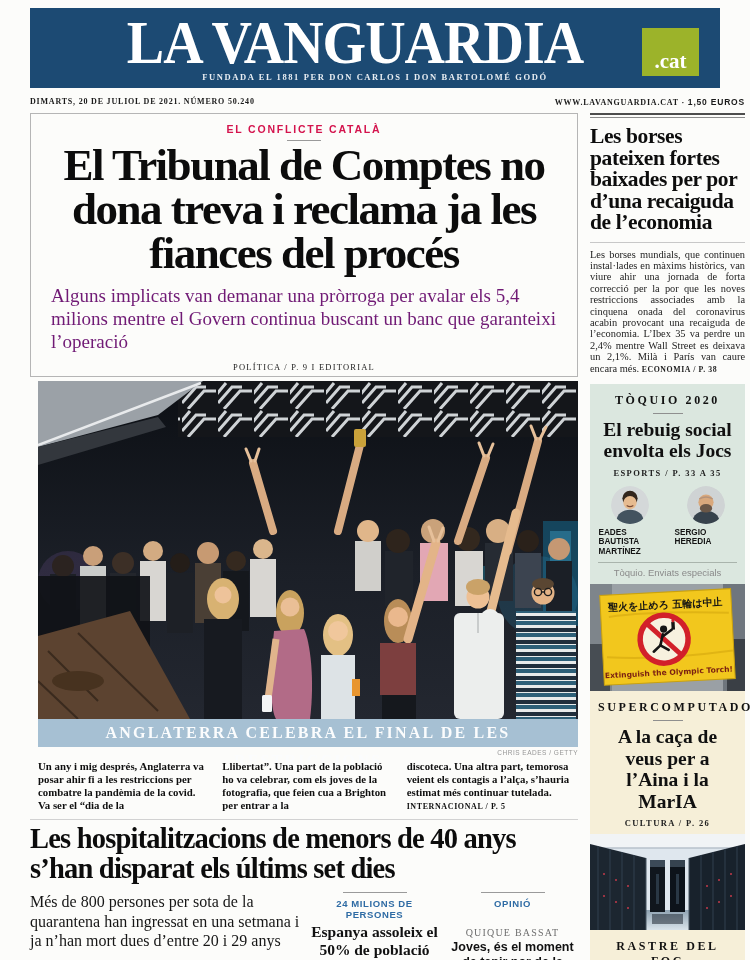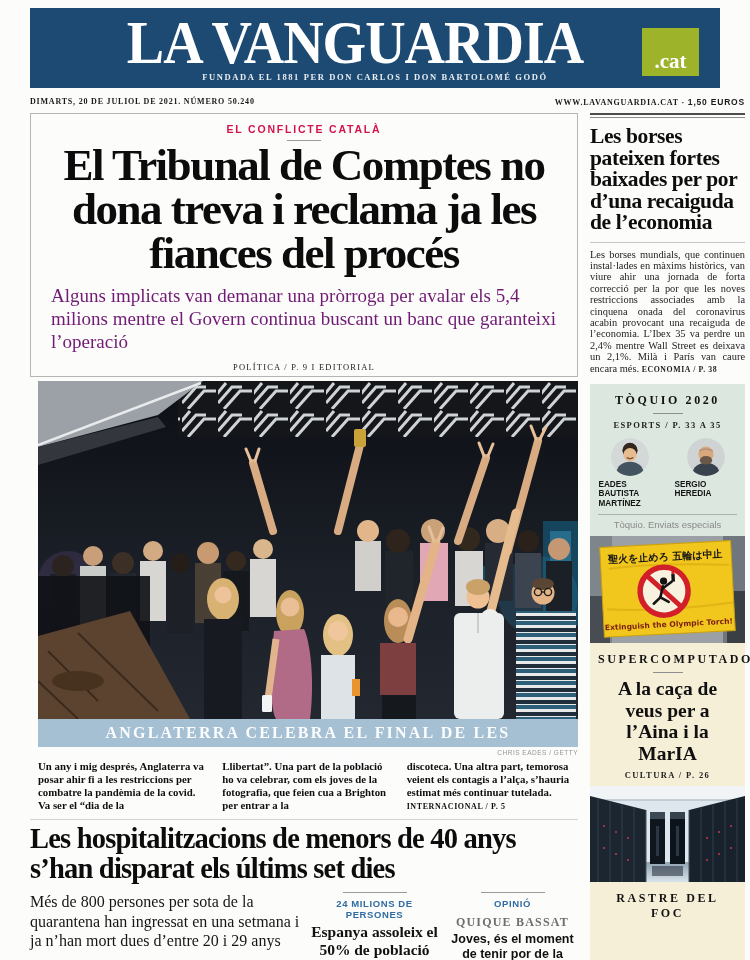--- a/index.html
+++ b/index.html
@@ -78,21 +78,21 @@
   }
   .bottom-row { display:flex; margin-top:8px; }
   .hosp-deck { width:272px; font-size:16px; line-height:19.5px; color:#161616; }
   .brief { width:131px; margin-left:7px; text-align:center; }
   .brief-toprule { width:64px; border-top:1px solid #9a9a9a; margin:0 auto 5px; }
   .kicker-blue {
     color:#2e6ba4; font-family:"Liberation Sans",sans-serif; font-weight:bold;
     font-size:9.5px; letter-spacing:.6px;
   }
   .brief-headline { font-weight:bold; font-size:15.5px; line-height:18px; margin-top:3px; color:#111; }
-  .brief-author { font-size:12px; font-weight:bold; letter-spacing:1.2px; color:#6e6e6e; margin-top:6px; }
+  .brief-author { font-size:10px; font-weight:normal; letter-spacing:1.2px; color:#6e6e6e; margin-top:18px; }
   .brief-headline-sans {
     font-family:"Liberation Sans",sans-serif; font-weight:bold;
     font-size:12.5px; line-height:15px; margin-top:2px; color:#111;
   }
   
   .rule-thick { border-top:2.5px solid #4d4d4d; }
   .rule-thin  { border-top:1px solid #8c8c8c; margin-top:2px; }
   .markets { margin-bottom:9px; }
   .markets-headline {
     font-weight:bold; font-size:21.5px; line-height:21.5px; letter-spacing:-.4px;
@@ -310,20 +310,21 @@
         <div class="rule-thick"></div>
         <div class="rule-thin"></div>
         <div class="markets-headline">Les borses pateixen fortes baixades per por d’una recaiguda de l’economia</div>
         <div class="markets-rule"></div>
         <div class="markets-body"><span>Les borses mundials, que continuen instal·lades en màxims històrics, van viure ahir una jornada de forta correcció per la por que les noves restriccions associades amb la cinquena onada del coronavirus acabin provocant una recaiguda de l’economia. L’Ibex 35 va perdre un 2,4% mentre Wall Street es deixava un 2,1%. Milà i París van caure encara més. </span><span class="inline-ref">ECONOMIA / P. 38</span></div>
       </div>
 
       <div class="side-box tokyo-box">
         <div class="side-kicker">TÒQUIO 2020</div>
         <div class="side-rule"></div>
+        <div class="side-headline">El rebuig social envolta els Jocs</div>
         <div class="side-ref">ESPORTS / P. 33 A 35</div>
         <div class="correspondents">
           <div class="correspondent">
             <svg class="avatar" viewBox="0 0 40 40">
               <circle cx="20" cy="20" r="20" fill="#d4d8d9"></circle>
               <ellipse cx="20" cy="36" rx="14" ry="11" fill="#43535f"></ellipse>
               <circle cx="20" cy="13" r="8" fill="#32261d"></circle>
               <circle cx="20" cy="17.5" r="7" fill="#e6bb90"></circle>
               <path d="M16.5,20.5 Q20,23 23.5,20.5" stroke="#7a4a33" stroke-width="1.2" fill="none"></path>
             </svg>

